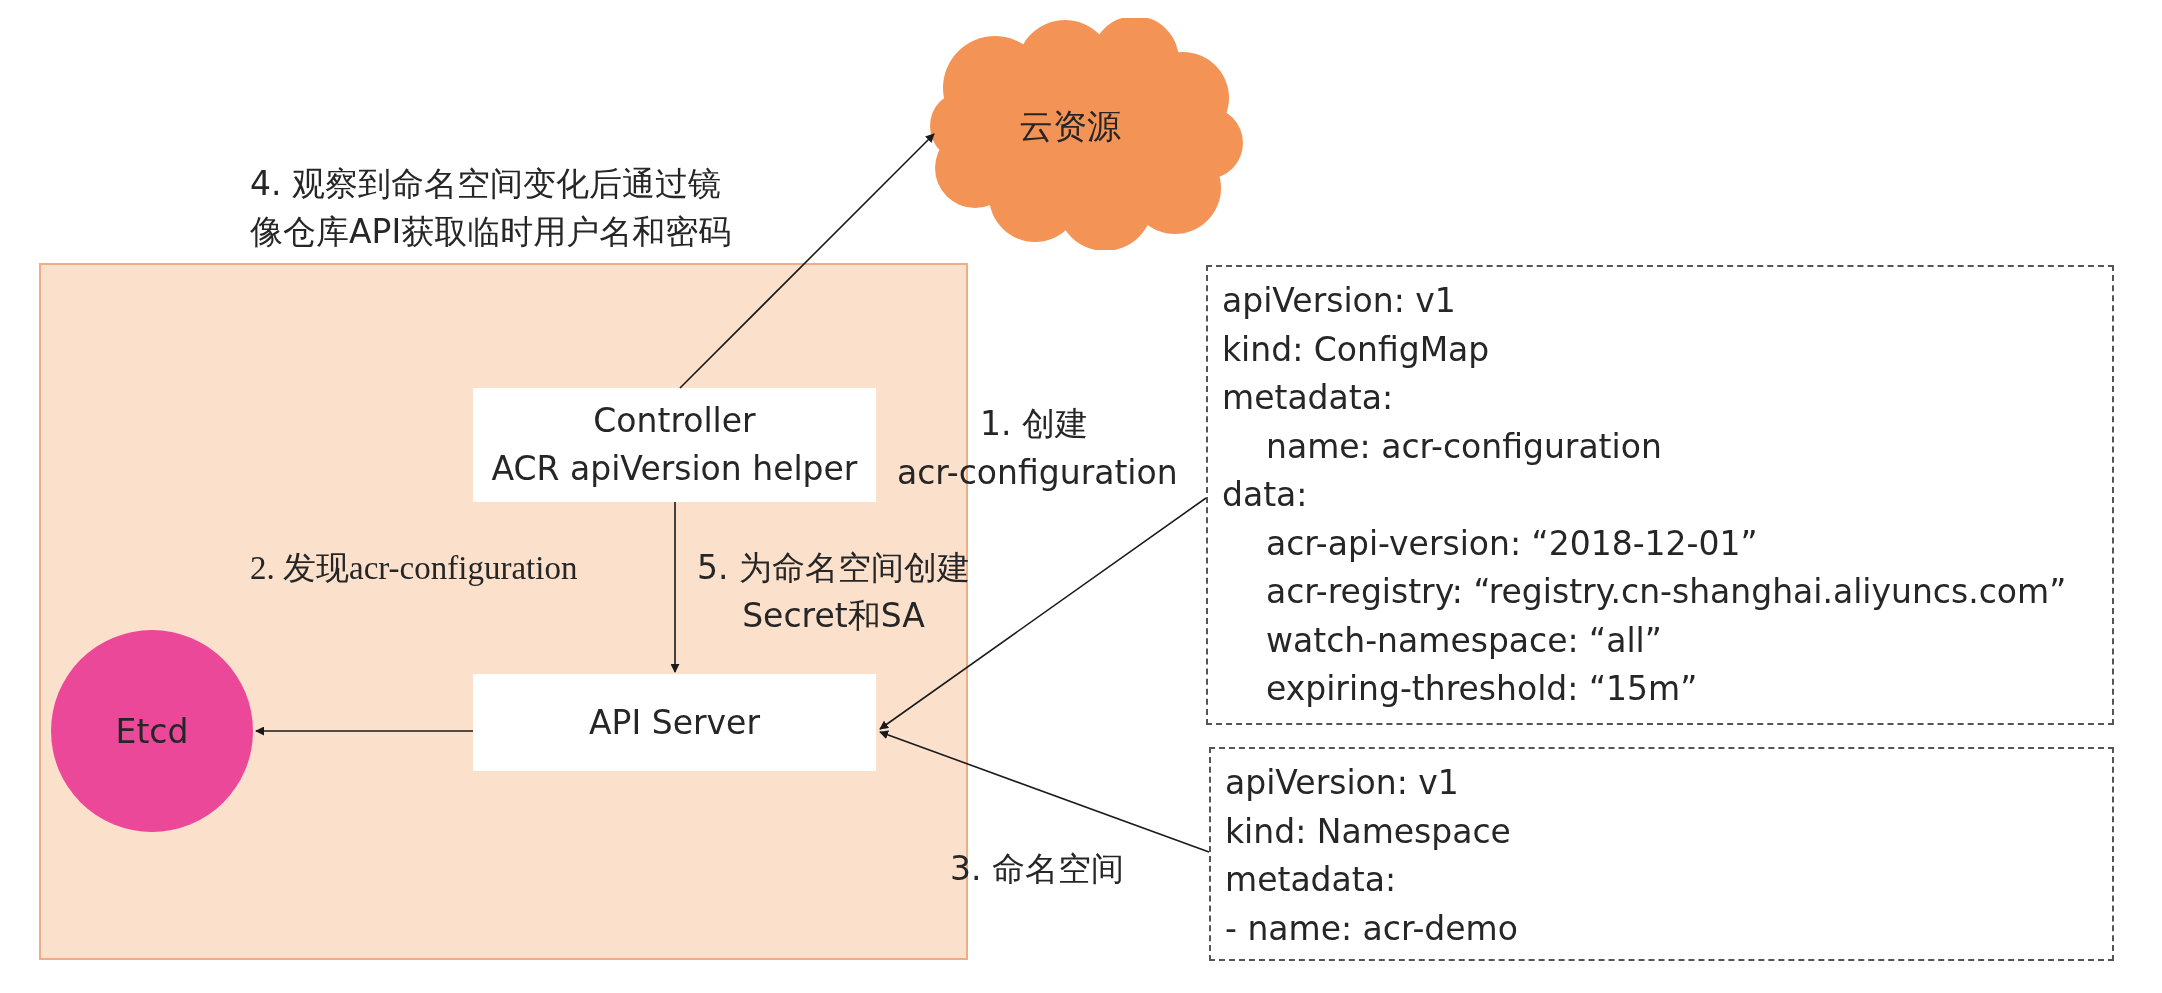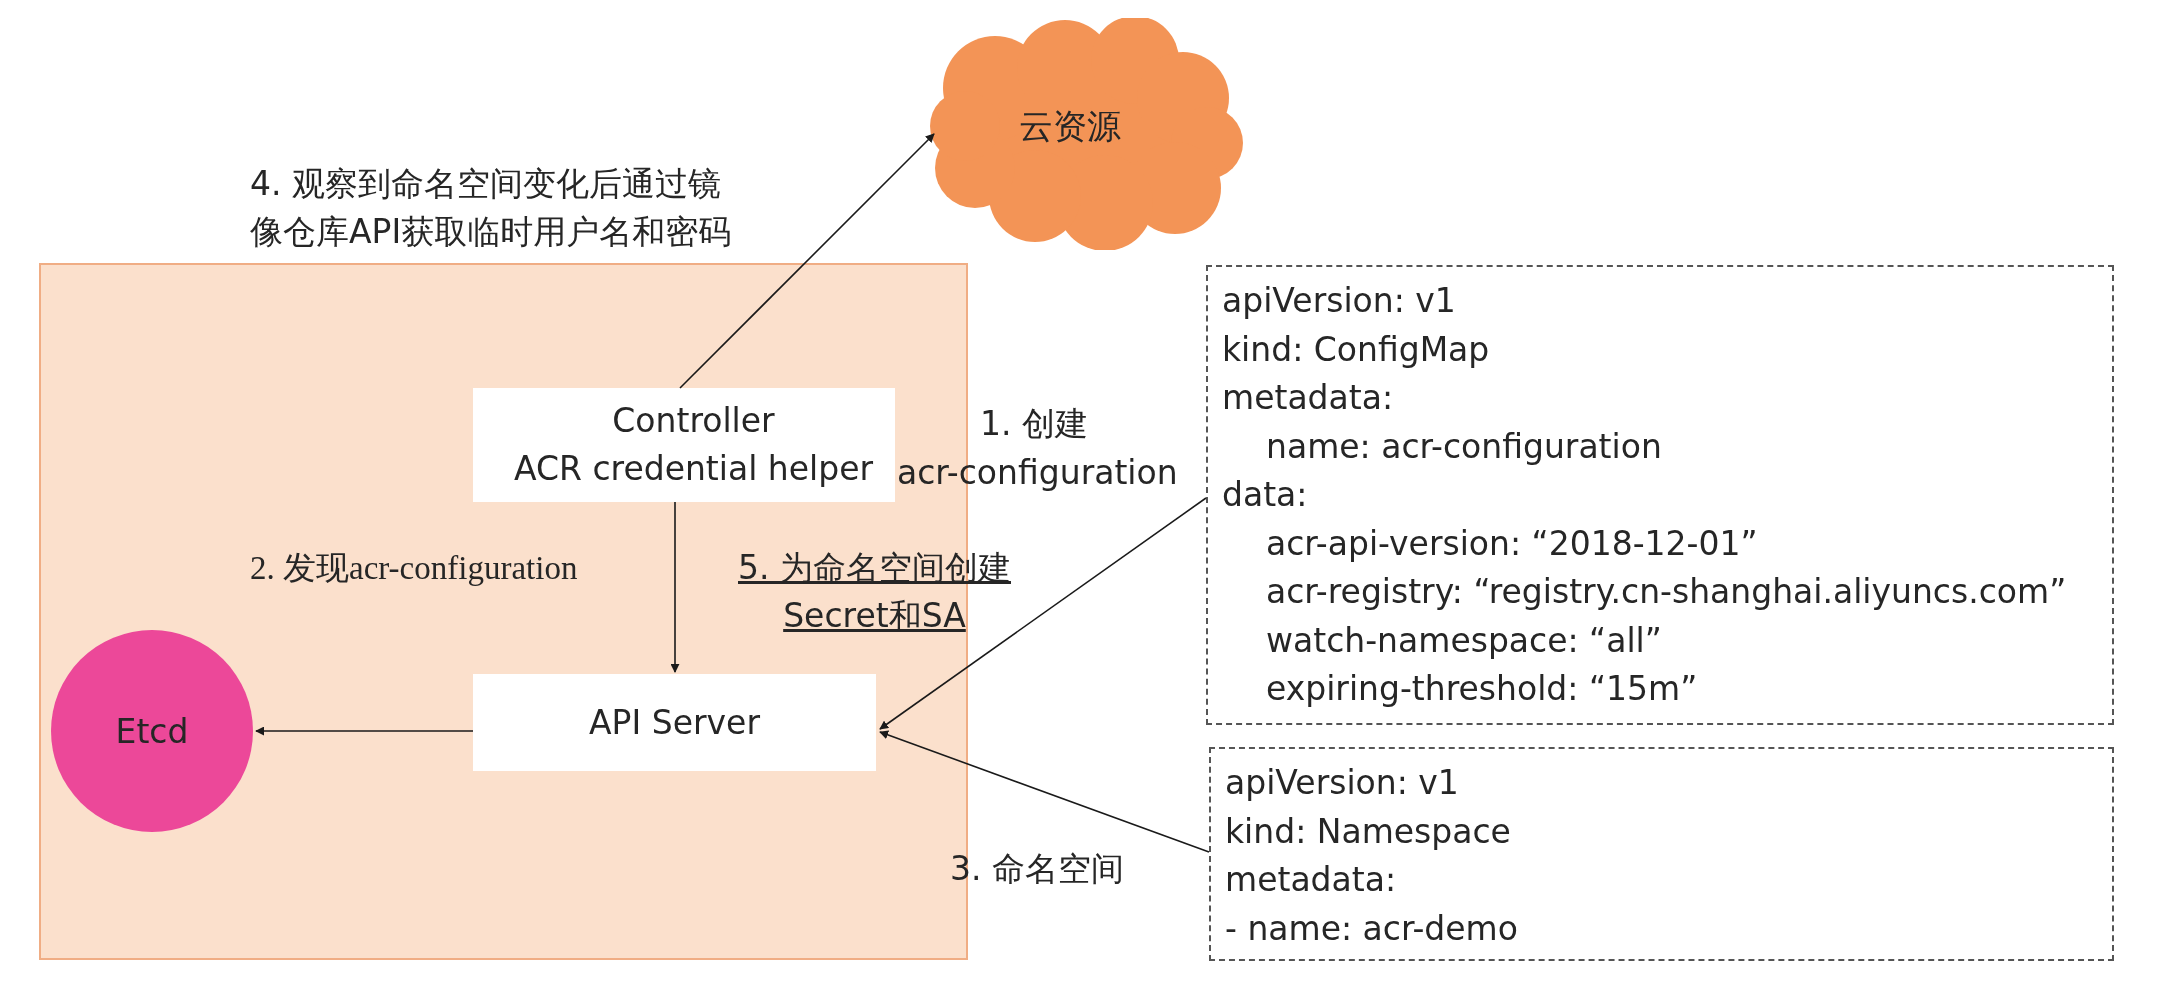--- a/index.html
+++ b/index.html
@@ -3,33 +3,33 @@
 <meta charset="utf-8">
 <style>
   html, body { margin:0; padding:0; background:#ffffff; }
   body { width:2162px; height:993px; position:relative; overflow:hidden;
          font-family:"DejaVu Sans", "Liberation Sans", sans-serif; color:#222; }
   .abs { position:absolute; }
   #cluster { left:39px; top:263px; width:929px; height:697px; background:#fbe0cc;
              border:2px solid #f0ad84; box-sizing:border-box; }
   .node { background:#ffffff; display:flex; flex-direction:column; align-items:center;
           justify-content:center; font-size:33px; line-height:48px; color:#262626; }
-  #controller { left:473px; top:388px; width:403px; height:114px;padding-left:19px; }
+  #controller { left:473px; top:388px; width:403px; height:114px; }
   #apiserver { left:473px; top:674px; width:403px; height:97px; }
   #etcd { left:51px; top:630px; width:202px; height:202px; border-radius:50%;
           background:#ec4899; display:flex; align-items:center; justify-content:center;
           font-size:33px; color:#262626; }
   #cloud { left:925px; top:18px; width:318px; height:232px; }
   #cloud-label { left:1000px; top:104px; width:140px; text-align:center; font-size:34px; color:#262626; }
   .label { font-size:33px; line-height:48px; color:#262626; white-space:nowrap; }
   #label4 { left:250px; top:160px; }
   #label1a { left:980px; top:400px; }
   #label1b { left:897px; top:449px; }
   #label2 { left:250px; top:544px; text-align:center;font-family:Liberation Serif, serif; }
-  #label5 { left:738px; top:544px; text-align:center;text-decoration:underline; }
+  #label5 { left:697px; top:544px; text-align:center; }
   #label3 { left:950px; top:845px; }
   .yaml { border:2px dashed #555; box-sizing:border-box; background:transparent;
           font-size:33px; line-height:48.5px; color:#262626; white-space:nowrap; }
   #yaml1 { left:1206px; top:265px; width:908px; height:460px; padding:10px 0 0 14px; }
   #yaml2 { left:1209px; top:747px; width:905px; height:214px; padding:10px 0 0 14px; }
   .indent { padding-left:44px; }
   svg#edges { position:absolute; left:0; top:0; width:2162px; height:993px; pointer-events:none; }
 </style>
 </head>
 <body>
@@ -48,21 +48,21 @@
     <circle cx="180" cy="185" r="48"></circle>
     <circle cx="110" cy="178" r="46"></circle>
     <circle cx="50" cy="150" r="40"></circle>
     <circle cx="40" cy="108" r="35"></circle>
   </g>
 </svg>
 <div id="cloud-label" class="abs">云资源</div>
 
 <div id="controller" class="abs node">
   <span>Controller</span>
-  <span>ACR credential helper</span>
+  <span>ACR apiVersion helper</span>
 </div>
 
 <div id="apiserver" class="abs node">
   <span>API Server</span>
 </div>
 
 <div id="etcd" class="abs">
   <span>Etcd</span>
 </div>
 

